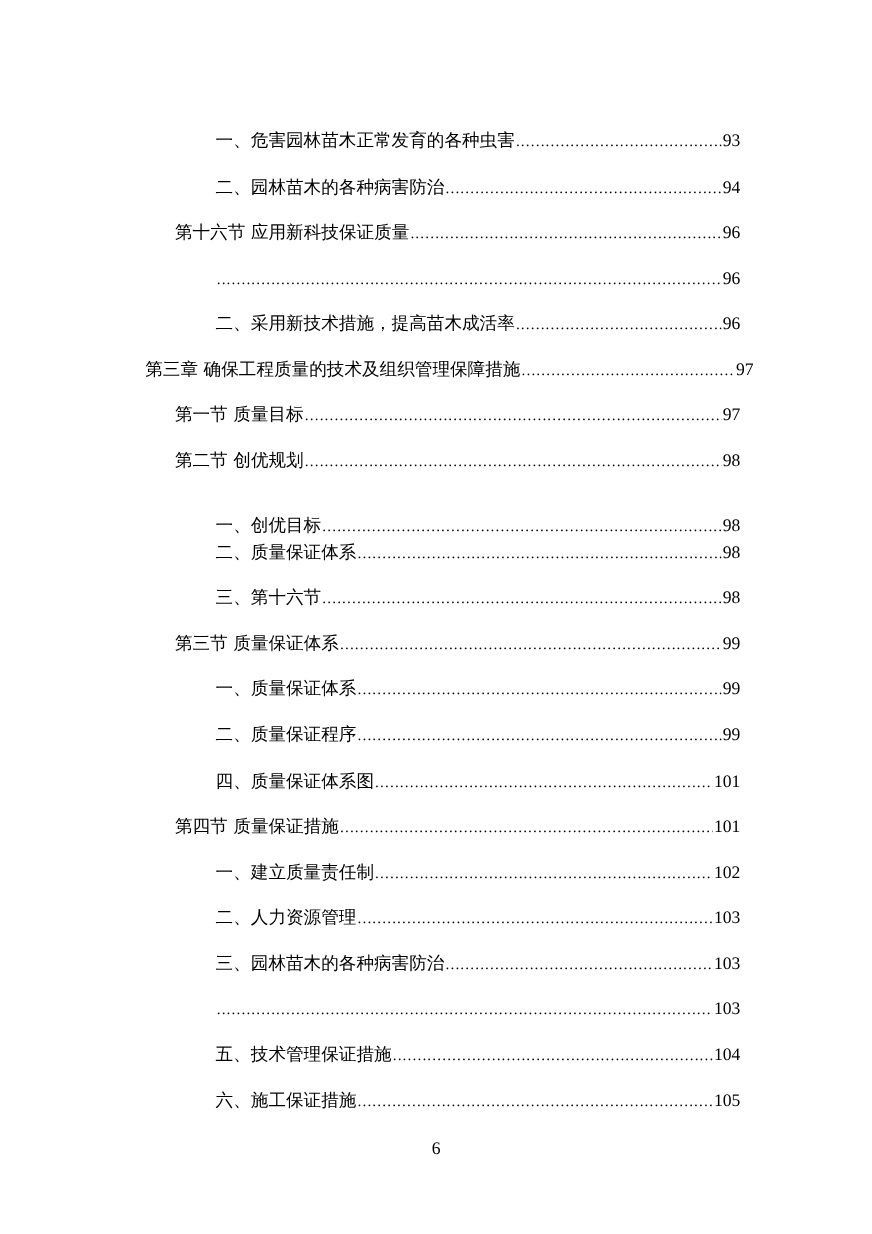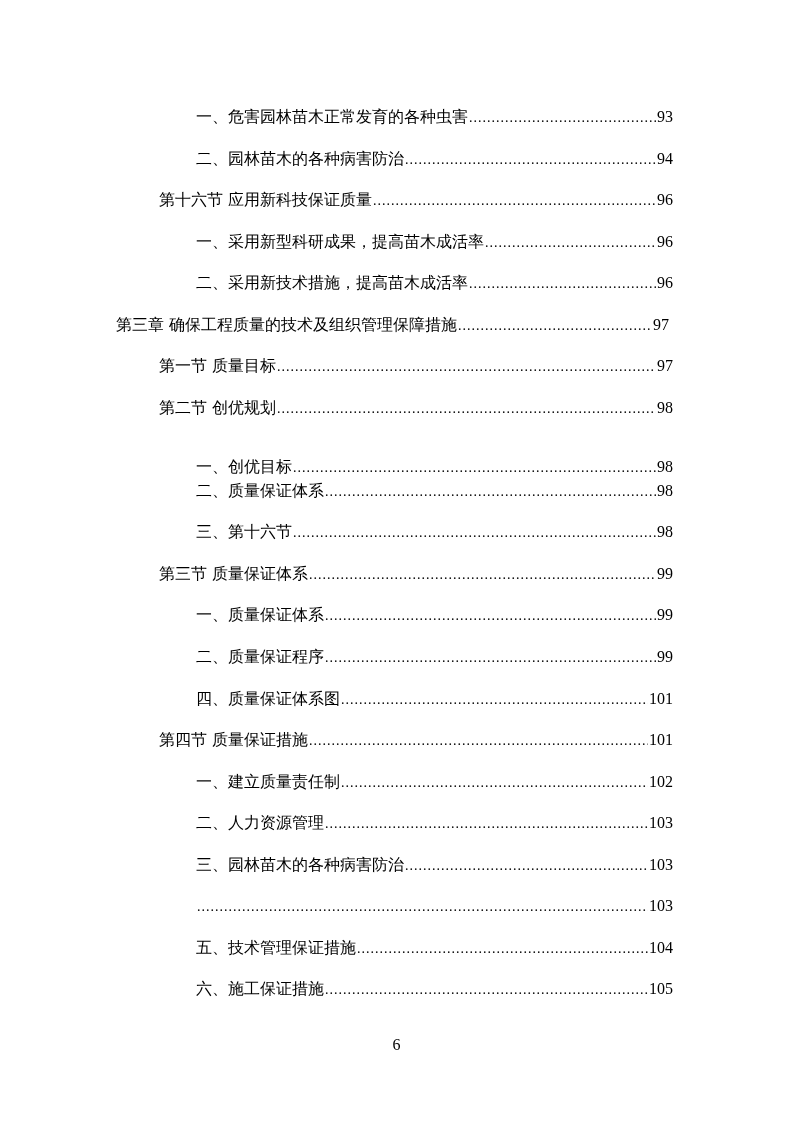--- a/index.html
+++ b/index.html
@@ -1,28 +1,28 @@
 <!DOCTYPE html>
 <html><head>
   <meta charset="utf-8">
   <style>
     html, body { margin: 0; padding: 0; background: #ffffff; }
     body { width: 793px; height: 1122px; position: relative; overflow: hidden;
       font-family: "DejaVu Serif", "Liberation Serif", serif; color: #000; }
     .toc { position: absolute; left: 0; top: 0; width: 793px; }
     .toc-row { position: absolute; display: flex; align-items: baseline; height: 24px;
       font-size: 16px; line-height: 24px; white-space: nowrap; }
-    .toc-row.l0 { left: 116px; width: 553px; }
+    .toc-row.l0 { left: 132px; width: 553px; }
     .toc-row.l1 { left: 159px; width: 514px; }
     .toc-row.l2 { left: 196px; width: 477px; }
     .toc-title { flex: 0 0 auto; }
     .toc-leader { flex: 1 1 auto; overflow: hidden; margin: 0 1px; letter-spacing: 1px;
       font-family: "Liberation Serif", serif; font-size: 14px; }
     .toc-leader::before { content: "........................................................................................................................................................................................................................"; }
-    .toc-page { flex: 0 0 auto; font-family: "Liberation Serif", serif; font-size: 16px; }
+    .toc-page { flex: 0 0 auto; font-family: "Liberation Serif", serif; font-size: 16px; margin-top: 12px; }
     .page-number { position: absolute; top: 1036px; left: 0; width: 793px; text-align: center;
       font-family: "Liberation Serif", serif; font-size: 16px; }
   </style>
 </head>
 <body>
 
 <div class="toc">
   <div class="toc-row l2" style="top:105px">
     <span class="toc-title">一、危害园林苗木正常发育的各种虫害</span>
     <span class="toc-leader"></span>
@@ -32,21 +32,20 @@
     <span class="toc-title">二、园林苗木的各种病害防治</span>
     <span class="toc-leader"></span>
     <span class="toc-page">94</span>
   </div>
   <div class="toc-row l1" style="top:188px">
     <span class="toc-title">第十六节  应用新科技保证质量</span>
     <span class="toc-leader"></span>
     <span class="toc-page">96</span>
   </div>
   <div class="toc-row l2" style="top:230px">
-    <span class="toc-title">一、采用新型科研成果，提高苗木成活率</span>
     <span class="toc-leader"></span>
     <span class="toc-page">96</span>
   </div>
   <div class="toc-row l2" style="top:271px">
     <span class="toc-title">二、采用新技术措施，提高苗木成活率</span>
     <span class="toc-leader"></span>
     <span class="toc-page">96</span>
   </div>
   <div class="toc-row l0" style="top:313px">
     <span class="toc-title">第三章  确保工程质量的技术及组织管理保障措施</span>

